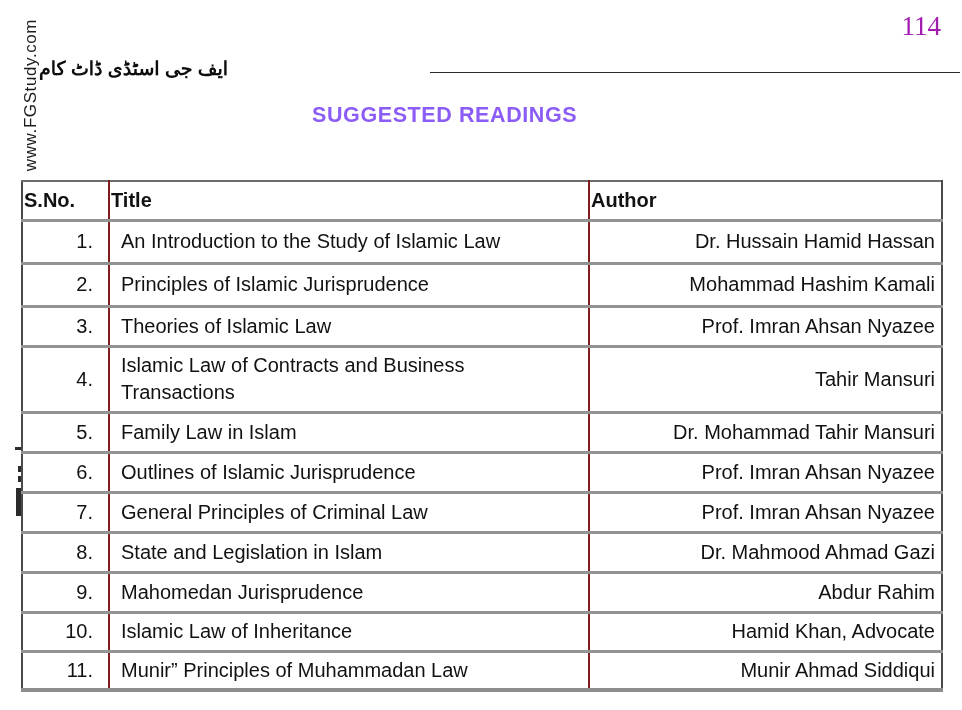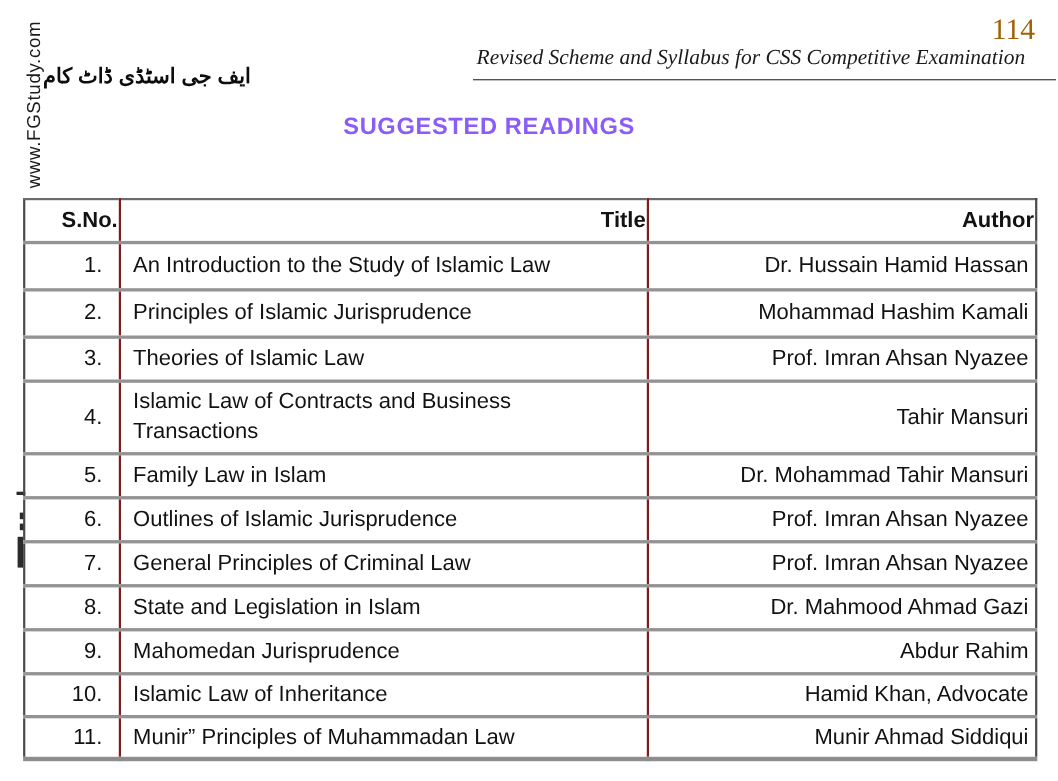--- a/index.html
+++ b/index.html
@@ -13,21 +13,21 @@
     transform:translate(-50%,-50%) rotate(-90deg);
     white-space:nowrap; font-size:17px; color:#1c1c1c; letter-spacing:0.6px;
   }
   .urdu {
     position:absolute; left:88px; top:57px; width:140px;
     font-size:19px; font-weight:bold; direction:rtl; text-align:center; color:#0d0d0d;
     white-space:nowrap;
   }
   .pagenum {
     position:absolute; top:11px; right:21px;
-    font-family:"Liberation Serif", serif; font-size:27px; color:#a16207;
+    font-family:"Liberation Serif", serif; font-size:27px; color:#a21caf;
   }
   .runhead {
     position:absolute; top:42px; right:30px;
     font-family:"Liberation Serif", serif; font-style:italic; font-size:19.5px; color:#1a1a1a;
     white-space:nowrap;
   }
   .headrule {
     position:absolute; top:72px; left:430px; width:530px; height:1px; background:#2a2a2a;
   }
   .heading {
@@ -43,21 +43,21 @@
   col.c-title  { width:480px; }
   col.c-author { width:353px; }
   .readings th, .readings td {
     border-left:2px solid #7f1d1d;
     border-top:3px solid #939393;
     font-size:20px; vertical-align:middle;
     padding-top:0; padding-bottom:0;
     overflow:hidden;
   }
   .readings th:first-child, .readings td:first-child { border-left:none; }
-  .readings thead th { border-top:none; font-weight:bold; text-align:right; font-size:20px; }
+  .readings thead th { border-top:none; font-weight:bold; text-align:left; font-size:20px; }
   thead tr      { height:39px; }
   tbody tr      { height:40px; }
   tbody tr.r43  { height:43px; }
   tbody tr.tall { height:66px; }
   tbody tr.r39  { height:39px;padding-left:43px; }
   td.sno    { text-align:right; padding-right:15px; }
   td.titlec { text-align:left; padding-left:11px; padding-right:10px; line-height:1.35; }
   td.authc  { text-align:right; padding-left:12px; padding-right:6px; }
   
   .mark { position:absolute; background:#2b2b2b; }
@@ -67,21 +67,20 @@
   .m4 { left:16px; top:488px; width:5px; height:28px; }
 </style>
 </head>
 <body>
 
 <div class="page">
 
   <div class="watermark-v">www.FGStudy.com</div>
   <div class="urdu">ایف جی اسٹڈی ڈاٹ کام</div>
   <div class="pagenum">114</div>
-  <div class="runhead">Revised Scheme and Syllabus for CSS Competitive Examination</div>
   <div class="headrule"></div>
   <div class="heading">SUGGESTED READINGS</div>
 
   <div class="mark m1"></div>
   <div class="mark m2"></div>
   <div class="mark m3"></div>
   <div class="mark m4"></div>
 
   <table class="readings">
     <colgroup>

